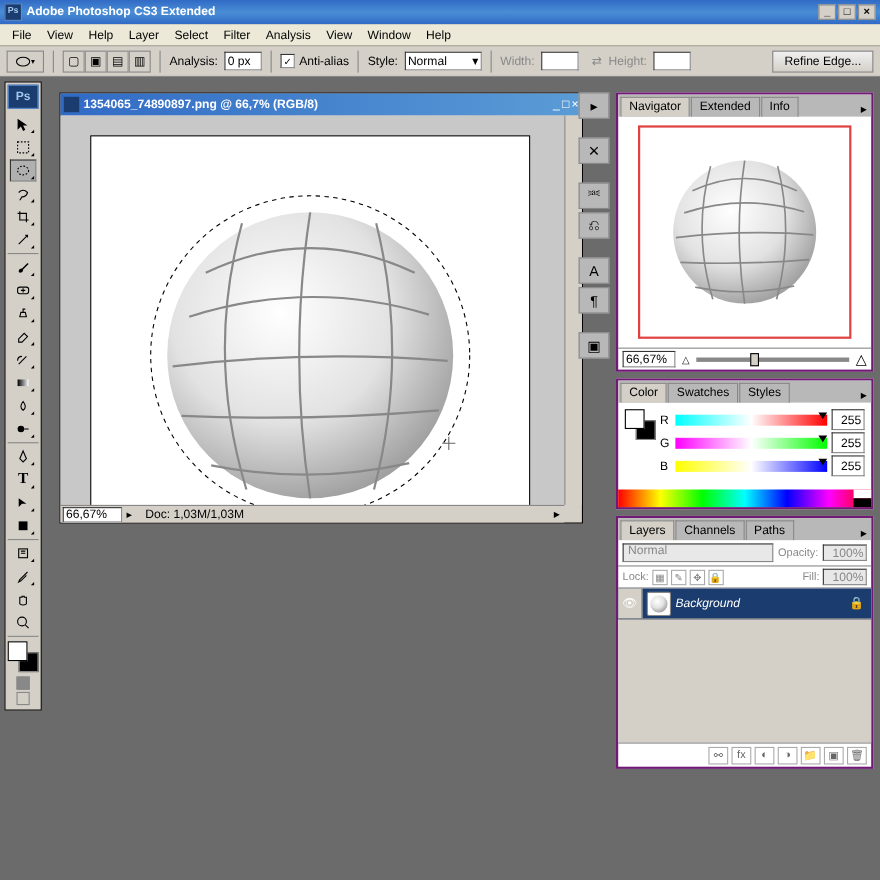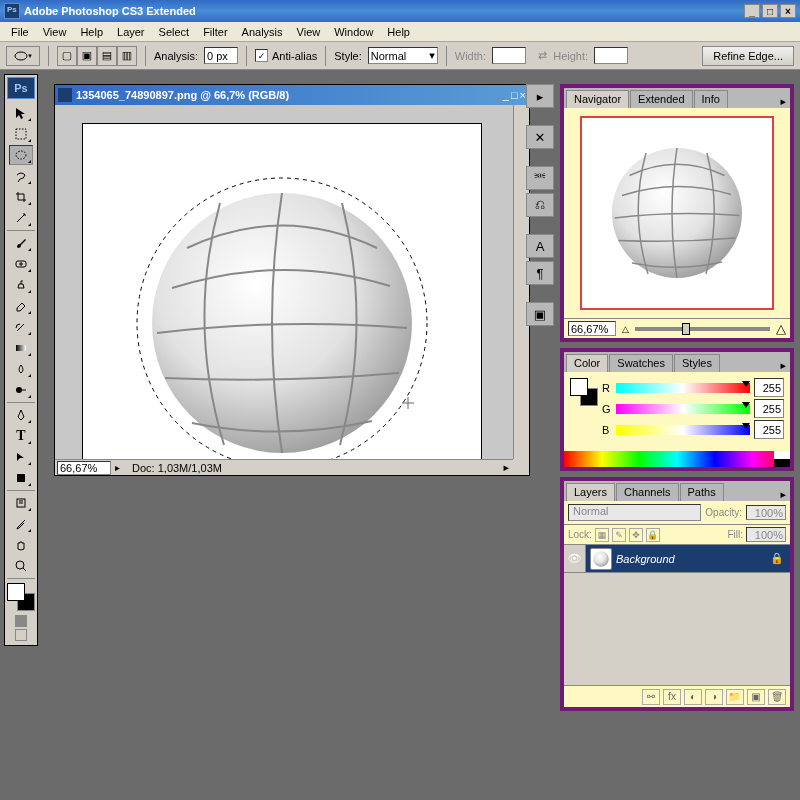--- a/index.html
+++ b/index.html
@@ -61,21 +61,21 @@
 .zoom-readout { width: 54px; height: 14px; background: white; border: 1px inset #888; padding: 0 2px; margin-left: 2px; }
 .doc-status { padding: 0 8px; flex: 1; }
 
 
 .right-panels { position: absolute; right: 6px; top: 14px; width: 234px; }
 
 
 .mini-dock { position: absolute; right: 244px; top: 14px; width: 30px; }
 .mini-dock-btn { width: 28px; height: 24px; background: #b8b8b8; border: 1px solid #888; margin-bottom: 3px; display: flex; align-items: center; justify-content: center; font-size: 13px; }
 
-.panel { background: #fef9c3; border: 4px solid #701a75; margin-bottom: 6px; }
+.panel { background: #ffffff; border: 2px solid #701a75; margin-bottom: 6px; }
 .panel-tabs { height: 20px; background: #b8b8b8; display: flex; align-items: flex-end; padding-left: 2px; }
 .panel-tab { height: 18px; padding: 2px 7px; border: 1px solid #888; border-bottom: none; margin-right: 1px; background: #b8b8b8; }
 .panel-tab.active { background: #d4d0c8; }
 .panel-close { margin-left: auto; padding: 0 4px; }
 .panel-body { padding: 4px; position: relative; }
 
 
 .nav-preview { width: 194px; height: 194px; border: 2px solid #e04040; background: white; margin: 4px auto; display: flex; align-items: center; justify-content: center; }
 .nav-footer { height: 20px; display: flex; align-items: center; padding: 0 4px; gap: 6px; border-top: 1px solid #888; }
 .nav-zoom-input { width: 48px; height: 15px; border: 1px inset #888; background: white; padding: 0 2px; }

